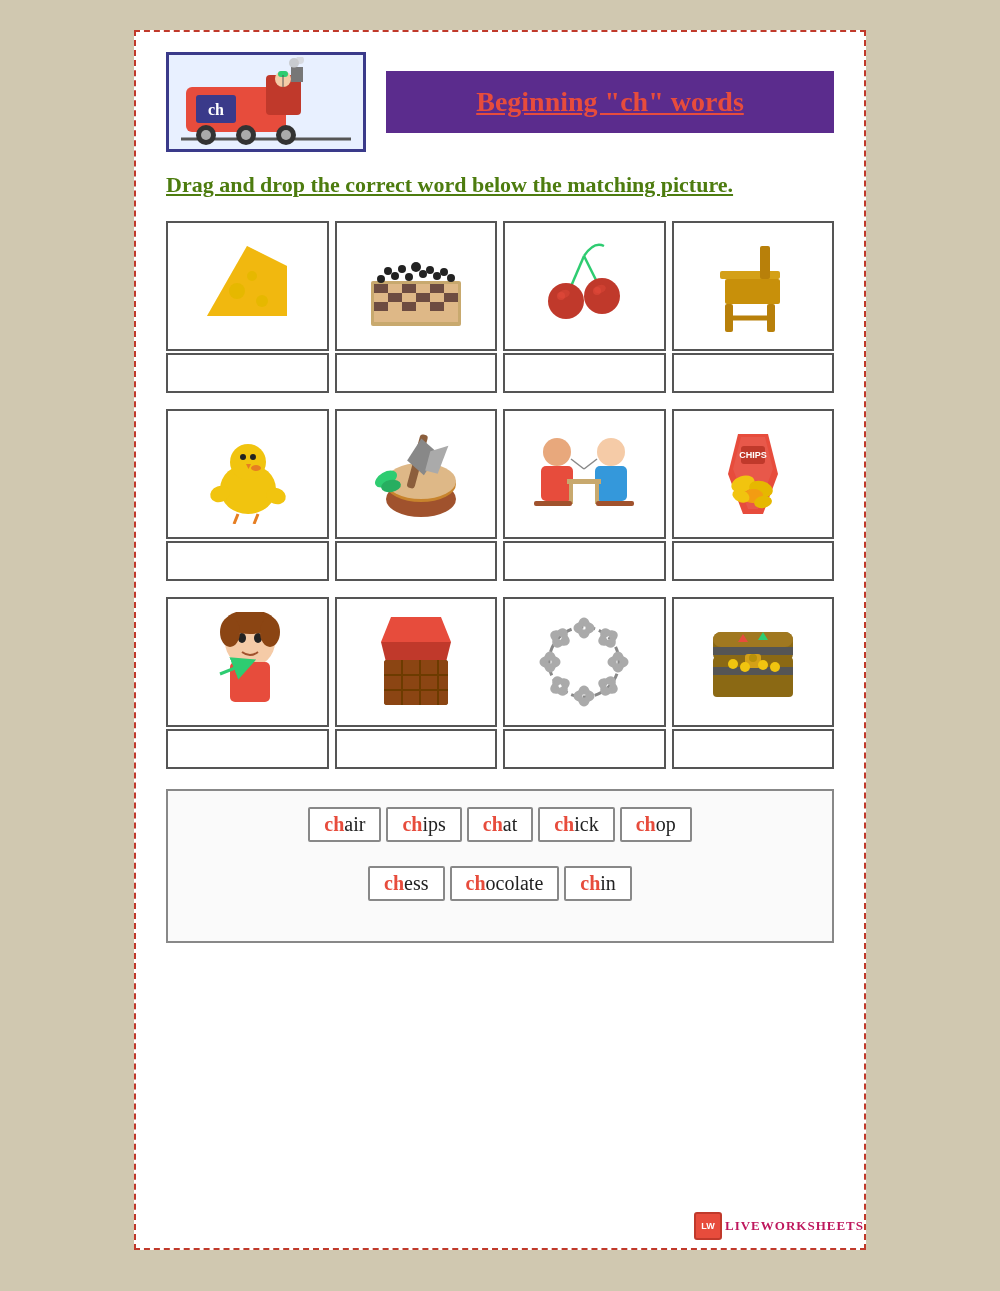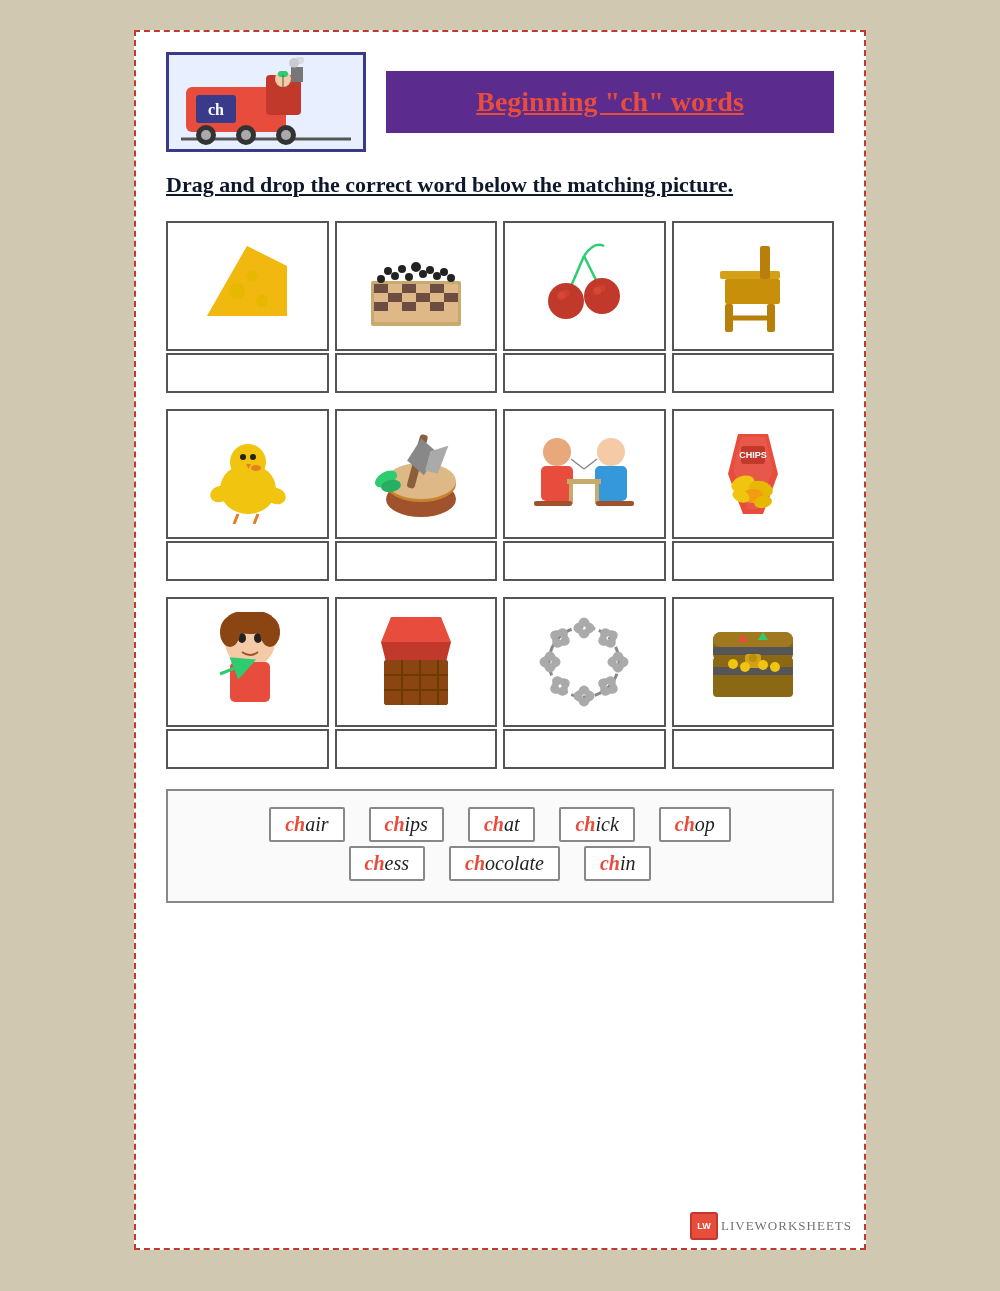--- a/index.html
+++ b/index.html
@@ -47,21 +47,21 @@
     .title-text {
       color: #e74c3c;
       font-size: 28px;
       font-weight: bold;
       font-family: 'Comic Sans MS', cursive;
       text-decoration: underline;
     }
     
     .instructions {
       font-size: 22px;
-      color: #0f172a;
+      color: #4d7c0f;
       text-decoration: underline;
       font-weight: bold;
       margin-bottom: 20px;
       line-height: 1.4;
     }
     
     .picture-row {
       display: grid;
       grid-template-columns: repeat(4, 1fr);
       gap: 6px;
@@ -90,53 +90,52 @@
     }
     
     .word-bank {
       margin-top: 20px;
       border: 2px solid #888;
       padding: 16px 20px;
       background: #fafafa;
     }
     .word-bank-row {
       display: flex;
-      gap: 24px;
-      margin-bottom: 4px;
+      gap: 5px;
+      margin-bottom: 24px;
       justify-content: center;
       flex-wrap: wrap;
-      font-style: italic;
     }
     .word-chip {
       border: 2px solid #888;
       padding: 4px 14px;
       font-size: 20px;
       font-family: 'Comic Sans MS', cursive;
       color: #222;
       background: white;
       cursor: grab;
       border-radius: 2px;
     }
     .word-chip .ch-red {
       color: #e74c3c;
       font-weight: bold;
     }
     
     .logo-bar {
       position: absolute;
       bottom: 8px;
-      right: 12px;
+      right: 0;
       display: flex;
       align-items: center;
       gap: 4px;
     }
     .logo-text {
       font-size: 13px;
-      font-weight: normal;
-      color: #737373;
+      font-weight: bold;
+      color: #be185d;
       letter-spacing: 1px;
     }
   </style>
 </head>
 <body>
 
 <div class="page">
 
   <div class="header">
     <div class="train-box">

